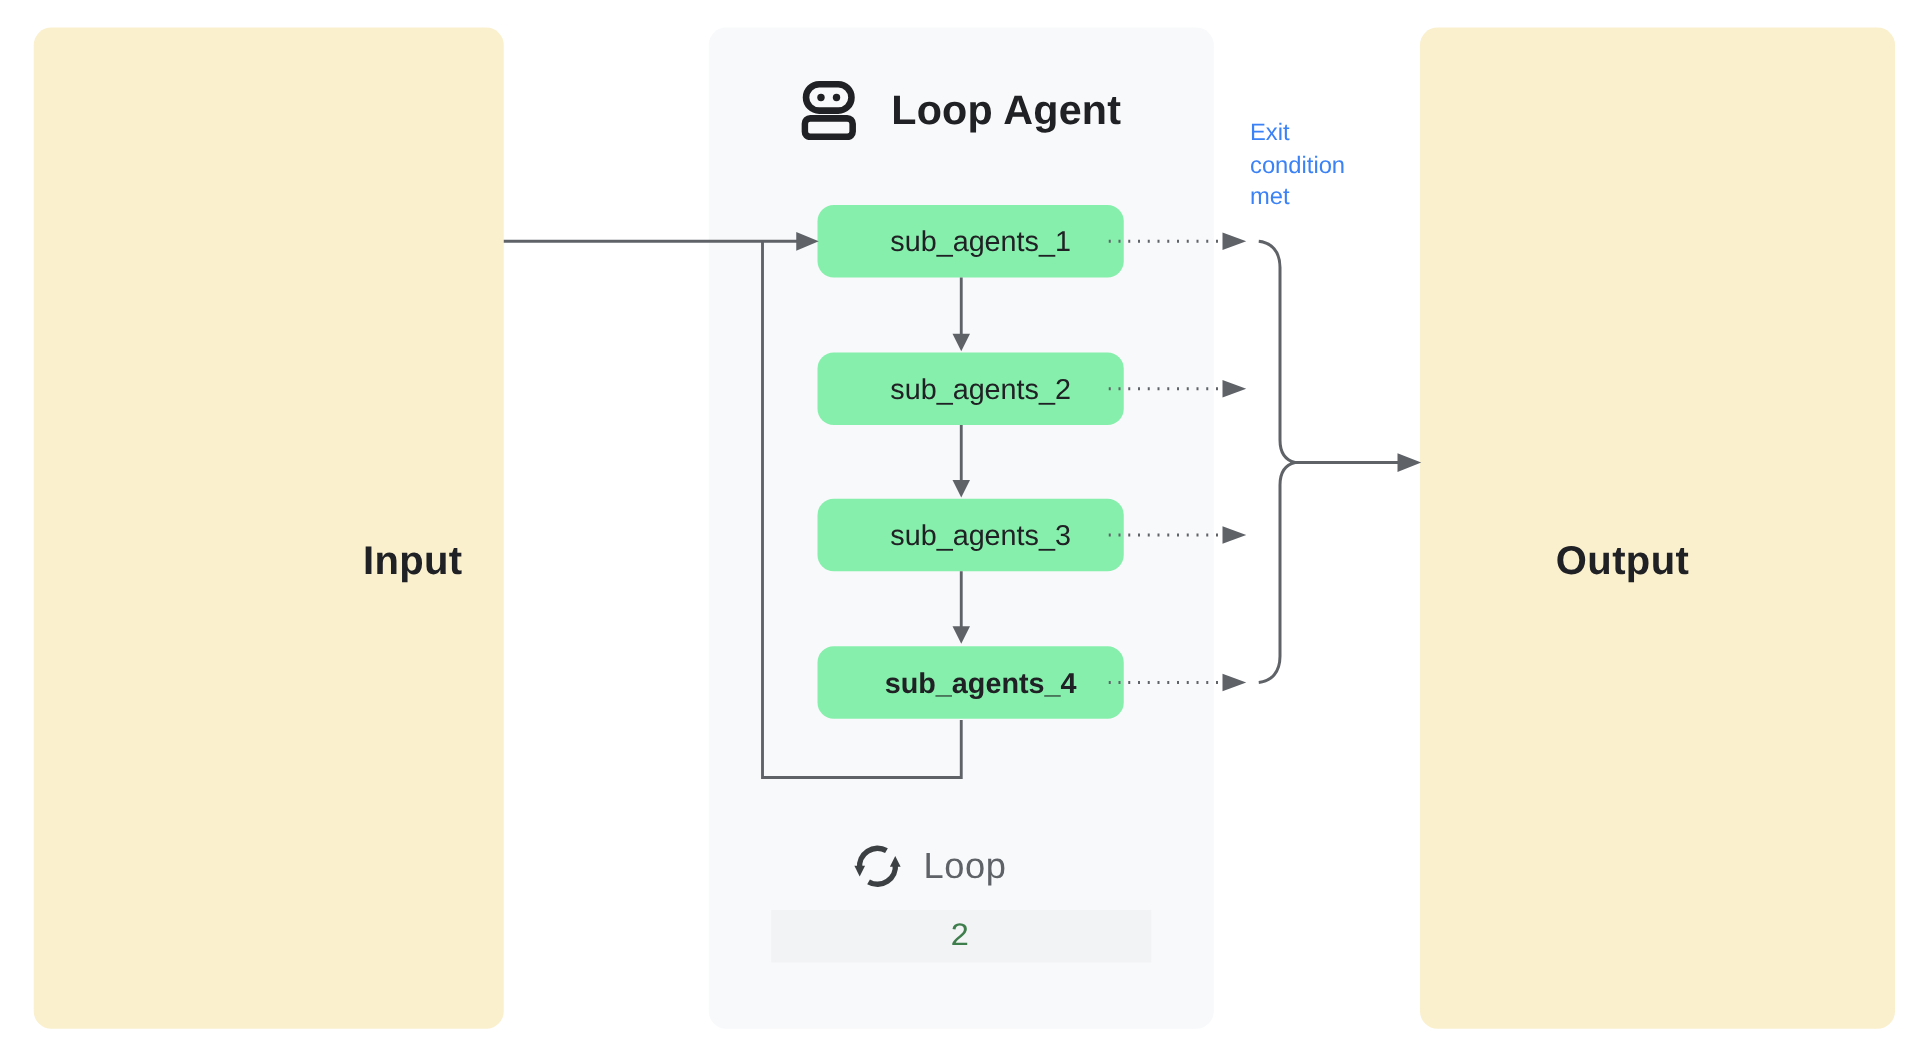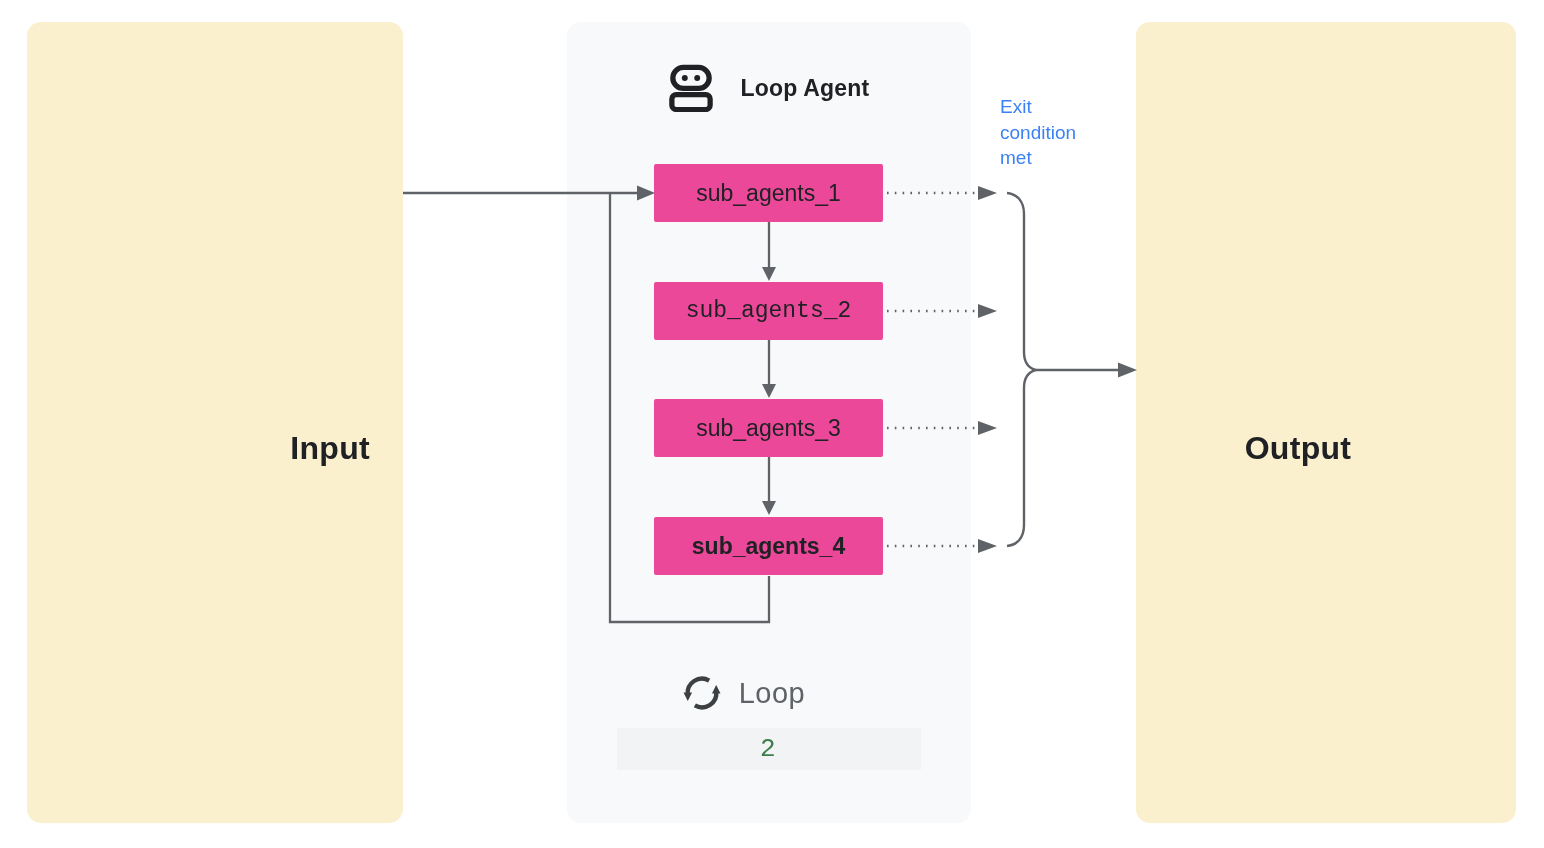--- a/index.html
+++ b/index.html
@@ -39,37 +39,38 @@
     background: #F8F9FA;
     border-radius: 14px;
   }
   #panel-header {
     position: absolute;
     left: 567px; top: 64px; width: 404px;
     display: flex; align-items: center; justify-content: center;
     gap: 28px;
   }
   #panel-title {
-    font-size: 23px;
+    font-size: 33px;
     font-weight: 600;
     color: #202124;
     letter-spacing: 0.2px;
   }
   .sub-agent {
     position: absolute;
     left: 654px;
     width: 229px; height: 58px;
-    background: #ec4899;
-    border-radius: 2px;
+    background: #86efac;
+    border-radius: 13px;
     display: flex; align-items: center; justify-content: center;
     font-size: 23px;
     color: #202124;
+    padding-left: 16px;
   }
   #sub-agent-1 { top: 164px; }
-  #sub-agent-2 { top: 282px; font-family: Liberation Mono, monospace; }
+  #sub-agent-2 { top: 282px; }
   #sub-agent-3 { top: 399px; }
   #sub-agent-4 { top: 517px; font-weight: bold; }
 
   #exit-condition-label {
     position: absolute;
     left: 1000px; top: 94px;
     width: 112px;
     font-size: 19px;
     line-height: 25.5px;
     color: #3b82f6;

